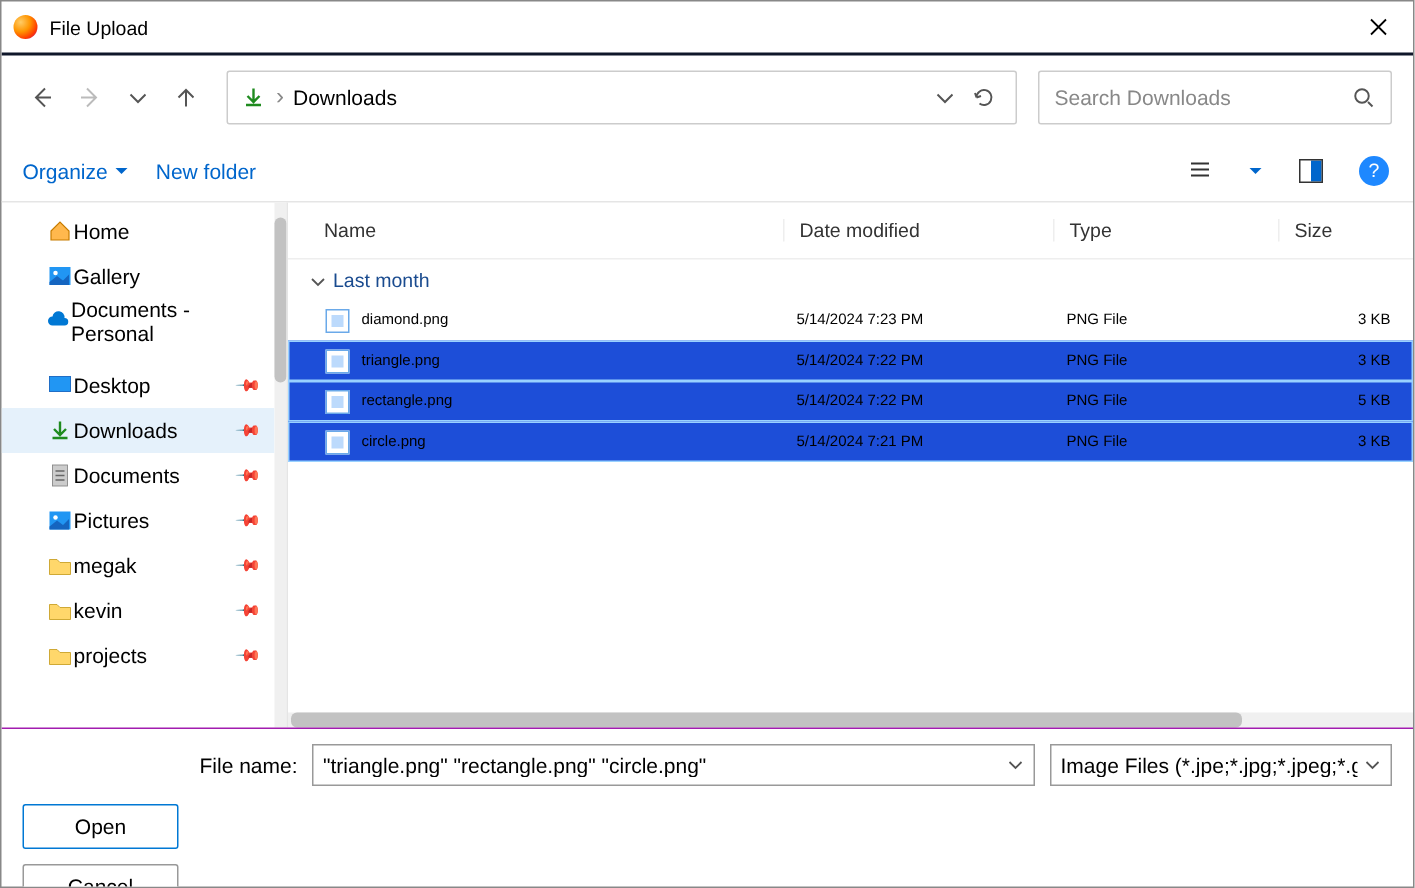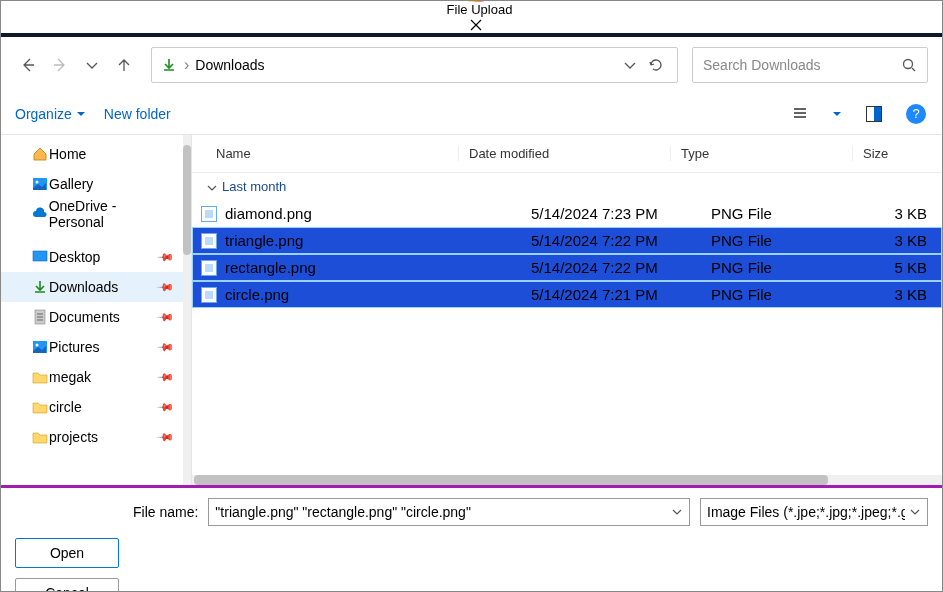--- a/index.html
+++ b/index.html
@@ -1,17 +1,17 @@
 <!DOCTYPE html>
 <html><head>
 <meta charset="utf-8">
 <style>
   * { box-sizing: border-box; margin: 0; padding: 0; font-family: "Segoe UI", sans-serif; }
   body { background: #fff; width: 943px; height: 592px; overflow: hidden; display: flex; flex-direction: column; border: 1px solid #888; }
-  .titlebar { height: 36px; display: flex; align-items: center; padding: 0 0 0 8px; border-bottom: 4px solid #0f172a; flex-direction: column; }
+  .titlebar { height: 36px; display: flex; align-items: center; padding: 0 0 0 8px; border-bottom: 2px solid #0f172a; }
   .titlebar-title { font-size: 13px; margin-left: 8px; flex: 1; }
   .close-btn { width: 46px; height: 100%; display: flex; align-items: center; justify-content: center; }
   .ff-icon { width: 16px; height: 16px; border-radius: 50%; background: radial-gradient(circle at 30% 30%, #ffcc66, #ff9500 40%, #ff3c00 70%, #a8009f); }
 
   .navrow { height: 56px; display: flex; align-items: center; padding: 0 14px; gap: 6px; }
   .navbtn { width: 26px; height: 26px; display: flex; align-items: center; justify-content: center; color: #555; }
   .navbtn.disabled { color: #bbb; }
   .pathbox { flex: 1; display: flex; align-items: center; border: 1px solid #ccc; height: 36px; margin: 0 8px; padding: 0 8px; border-radius: 2px; }
   .pathbox .crumb { font-size: 14px; }
   .pathbox .chev { color: #888; padding: 0 6px; }
@@ -30,40 +30,40 @@
   .sidebar-inner { flex: 1; overflow: hidden; padding-top: 4px; }
   .sidebar-scroll { width: 8px; background: #f0f0f0; display: flex; align-items: flex-start; padding-top: 10px; }
   .sidebar-scroll .thumb { width: 100%; height: 110px; background: #c2c2c2; border-radius: 4px; }
   .sb-item { height: 30px; display: flex; align-items: center; padding: 0 10px 0 30px; font-size: 14px; gap: 0; position: relative; }
   .sb-item.active { background: #e5f1fb; }
   .sb-item .pin { position: absolute; right: 10px; color: #888; font-size: 11px; transform: rotate(45deg); }
   .sb-hr { height: 1px; margin: 6px 30px; }
   .ic { width: 18px; height: 18px; display: inline-flex; align-items: center; justify-content: center; }
 
   .filepane { flex: 1; display: flex; flex-direction: column; border-left: 1px solid #e5e5e5; min-width: 0; }
-  .colhead { height: 38px; display: flex; align-items: center; font-size: 13px; color: #333; padding: 0 0 0 24px; border-bottom: 1px solid #eee; gap: 32px; }
+  .colhead { height: 38px; display: flex; align-items: center; font-size: 13px; color: #333; padding: 0 0 0 24px; border-bottom: 1px solid #eee; }
   .col-name { flex: 1; padding-left: 0; }
   .col-date { width: 180px; border-left: 1px solid #eee; padding-left: 10px; }
   .col-type { width: 150px; border-left: 1px solid #eee; padding-left: 10px; }
   .col-size { width: 90px; border-left: 1px solid #eee; padding-left: 10px; }
 
   .group-header { padding: 6px 0 6px 14px; font-size: 13px; color: #1a4b8f; display: flex; align-items: flex-end; gap: 4px; }
-  .filerow { height: 27px; display: flex; align-items: center; font-size: 15px; padding-left: 8px; border: 1px solid transparent; }
+  .filerow { height: 27px; display: flex; align-items: center; font-size: 10px; padding-left: 24px; border: 1px solid transparent; }
   .filerow.sel { background: #1d4ed8; border: 1px solid #99d1ff; }
   .filerow .fname { flex: 1; display: flex; align-items: center; gap: 8px; }
   .filerow .fdate { width: 180px; padding-left: 10px; }
   .filerow .ftype { width: 150px; padding-left: 10px; }
   .filerow .fsize { width: 90px; text-align: right; padding-right: 14px; }
   .file-ic { width: 16px; height: 16px; border: 1px solid #6aa9e9; background: #fff; position: relative; }
   .file-ic::after { content: ""; position: absolute; top: 3px; left: 3px; right: 3px; bottom: 3px; background: #bcdafc; }
 
   .bottom-sb { height: 10px; background: #f0f0f0; display: flex; align-items: center; padding: 0 2px; margin-top: auto; }
   .bottom-sb .bthumb { height: 100%; width: 85%; background: #c2c2c2; border-radius: 4px; }
 
-  .footer { height: 106px; padding: 10px 14px; display: flex; flex-direction: column; gap: 12px; border-top: 3px solid #a21caf; }
+  .footer { height: 106px; padding: 10px 14px; display: flex; flex-direction: column; gap: 12px; border-top: 1px solid #a21caf; }
   .fname-row { display: flex; align-items: center; gap: 10px; padding-left: 118px; }
   .fname-label { font-size: 14px; }
   .fname-input { flex: 1; height: 28px; border: 1px solid #999; padding: 0 6px; font-size: 14px; display: flex; align-items: center; justify-content: space-between; }
   .ftype-select { width: 228px; height: 28px; border: 1px solid #999; padding: 0 6px; font-size: 14px; display: flex; align-items: center; justify-content: space-between; white-space: nowrap; overflow: hidden; }
   .btn-row { display: flex; justify-content: flex-end; gap: 10px; flex-direction: column; }
   .dlg-btn { width: 104px; height: 30px; border: 1px solid #999; background: #fff; font-size: 14px; display: flex; align-items: center; justify-content: center; border-radius: 2px; }
   .dlg-btn.primary { border-color: #0078d4; }
 
   .svg-ic { width: 16px; height: 16px; }
   .green { color: #1f8b1f; }
@@ -180,21 +180,21 @@
             </svg>
           </span>
     <span>Gallery</span>
     </div>
         <div class="sb-item">
           <span class="ic">
             <svg class="svg-ic" viewBox="0 0 16 16">
               <path d="M4 11 a3 3 0 0 1 0-6 a4 4 0 0 1 8 1 a2.5 2.5 0 0 1 0 5 Z" fill="#0078d4"></path>
             </svg>
           </span>
-    <span>OneDrive - Personal</span>
+    <span>Documents - Personal</span>
     </div>
         <div class="sb-hr"></div>
         <div class="sb-item">
           <span class="ic">
             <svg class="svg-ic" viewBox="0 0 16 16">
               <rect x="1" y="2" width="14" height="10" fill="#2196f3"></rect>
               <rect x="1" y="2" width="14" height="10" fill="none" stroke="#1565c0" stroke-width="0.6"></rect>
             </svg>
           </span>
     <span>Desktop</span>
@@ -238,21 +238,21 @@
           </span>
     <span>megak</span>
     <span class="pin">📌</span>
         </div>
         <div class="sb-item">
           <span class="ic">
             <svg class="svg-ic" viewBox="0 0 16 16">
               <path d="M1 4 h5 l2 2 h7 v8 h-14 Z" fill="#ffd76b" stroke="#c9a227" stroke-width="0.6"></path>
             </svg>
           </span>
-    <span>circle</span>
+    <span>kevin</span>
     <span class="pin">📌</span>
         </div>
         <div class="sb-item">
           <span class="ic">
             <svg class="svg-ic" viewBox="0 0 16 16">
               <path d="M1 4 h5 l2 2 h7 v8 h-14 Z" fill="#ffd76b" stroke="#c9a227" stroke-width="0.6"></path>
             </svg>
           </span>
     <span>projects</span>
     <span class="pin">📌</span>

